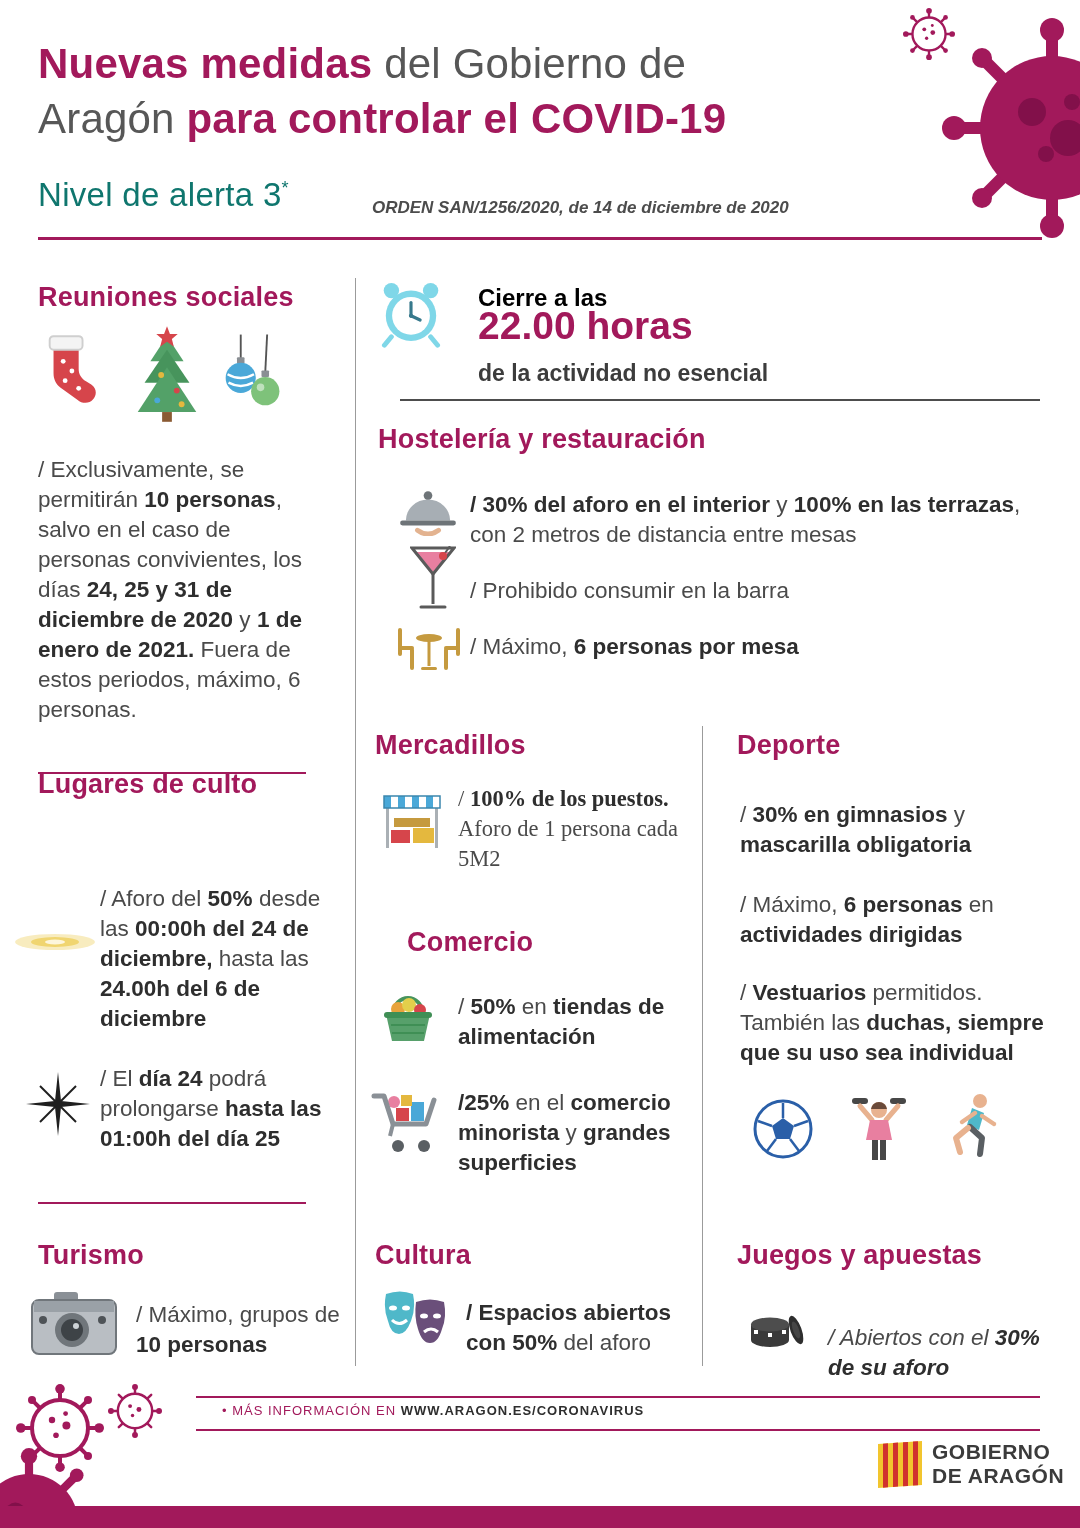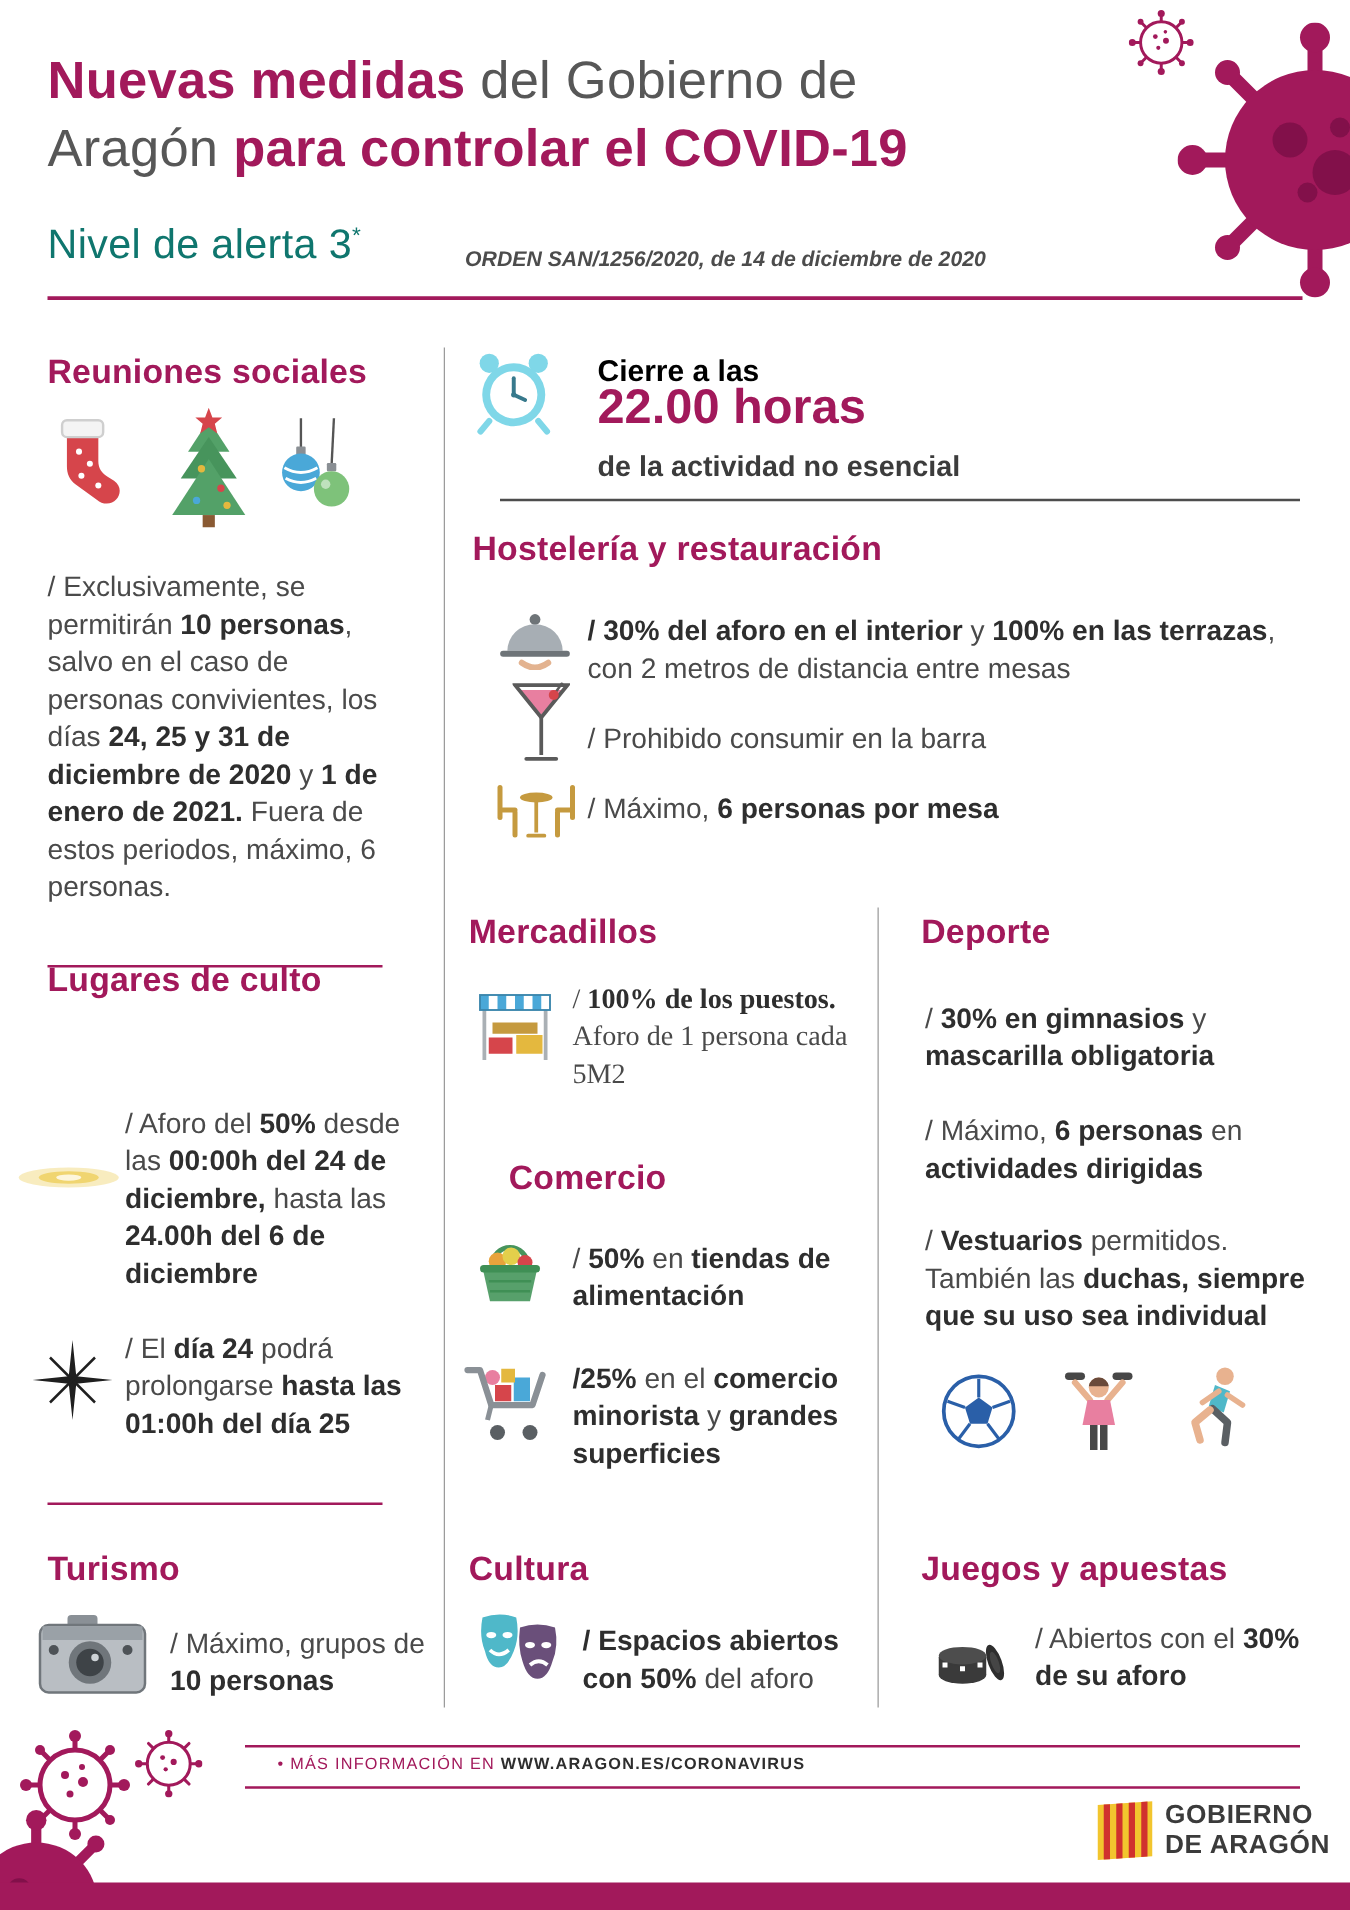--- a/index.html
+++ b/index.html
@@ -324,21 +324,21 @@
     <g fill="#fff">
       <rect x="8" y="40" width="4" height="4"></rect>
         <rect x="22" y="43" width="4" height="4"></rect>
         <rect x="36" y="40" width="4" height="4"></rect>
     </g>
     <g transform="rotate(70 50 40)">
       <ellipse cx="50" cy="40" rx="15" ry="5.5" fill="#2e2e2e"></ellipse>
       <ellipse cx="50" cy="40" rx="9" ry="3" fill="#454545"></ellipse>
     </g>
   </svg>
-  <div class="txt" style="left:828px;top:1296px;width:215px;"><span>/ Abiertos con el </span><span class="rb">30% de su aforo</span></div>
+  <div class="txt" style="left:828px;top:1323px;width:215px;font-style:italic;"><span>/ Abiertos con el </span><span class="rb">30% de su aforo</span></div>
 
   <div class="rule" style="left:196px;top:1396px;width:844px;height:2px;"></div>
   <div class="finfo"><span>•   </span><span>MÁS INFORMACIÓN EN </span><span class="rb">WWW.ARAGON.ES/CORONAVIRUS</span></div>
   <div class="rule" style="left:196px;top:1429px;width:844px;height:2px;"></div>
 
   <svg style="left:16px;top:1384px;" width="88" height="88" viewBox="0 0 110 110">
     <g stroke="#a2195b" stroke-width="5" stroke-linecap="round">
       <line x1="55" y1="20" x2="55" y2="8"></line>
         <line x1="55" y1="90" x2="55" y2="102"></line>
       <line x1="20" y1="55" x2="8" y2="55"></line>

